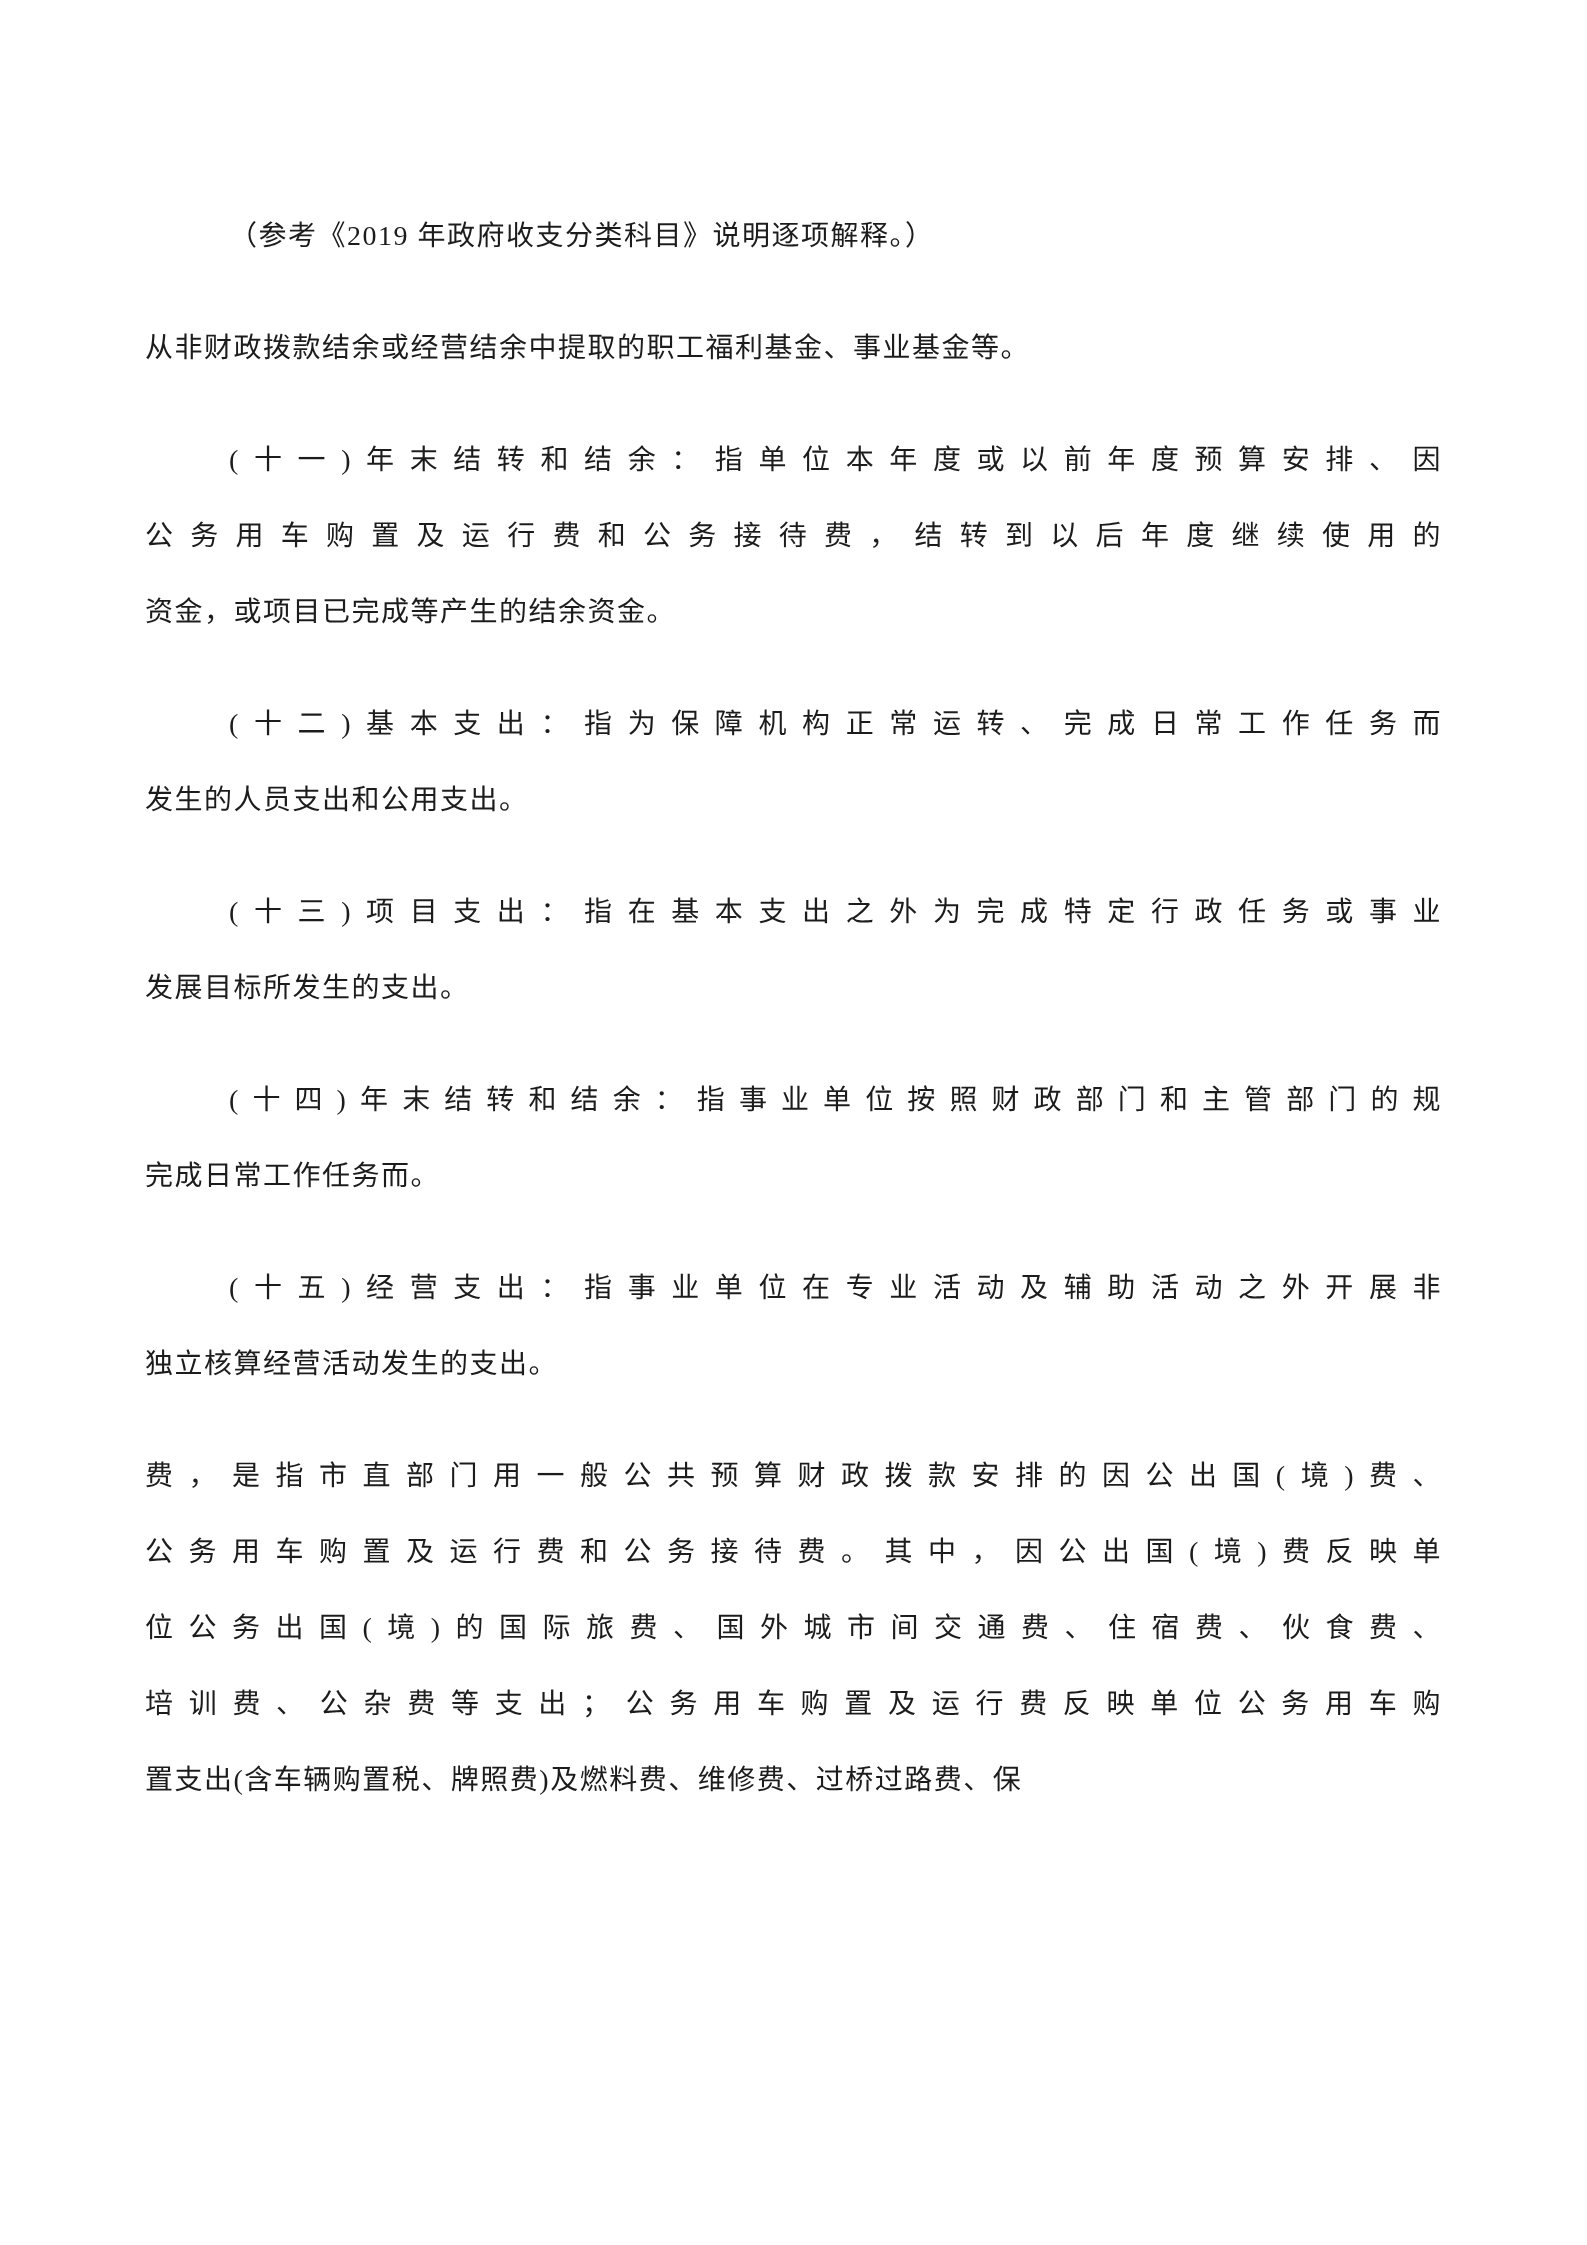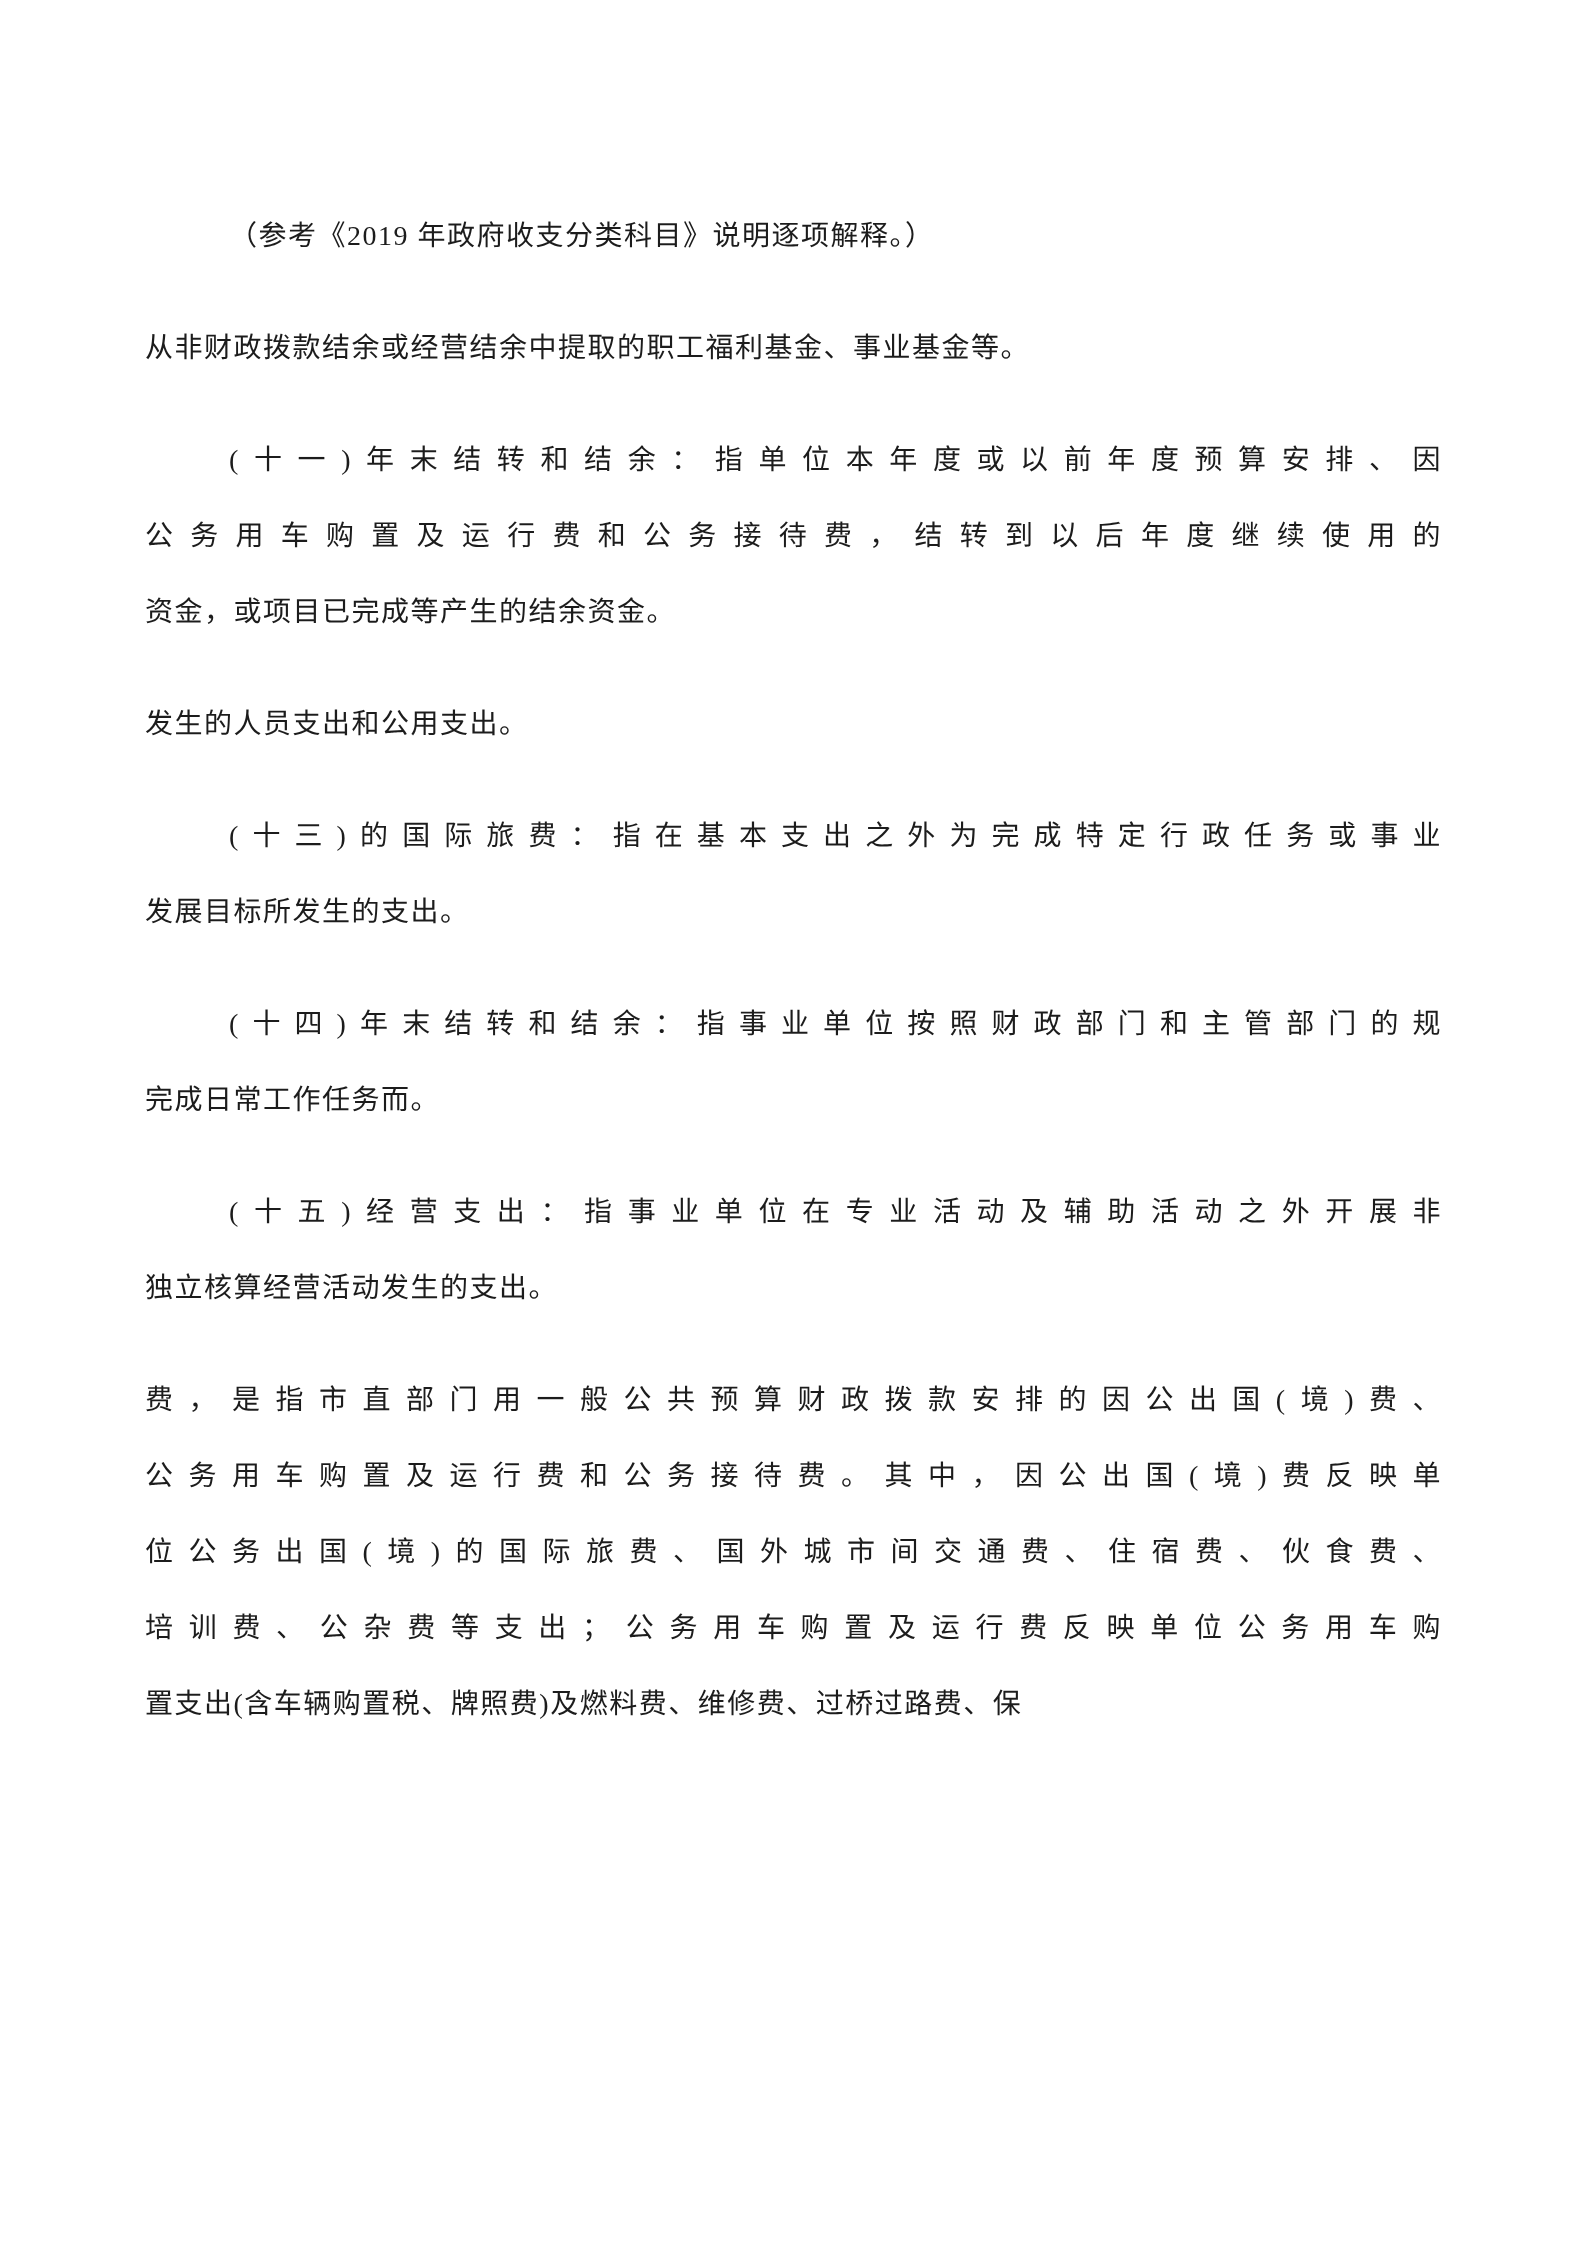--- a/index.html
+++ b/index.html
@@ -54,24 +54,25 @@
       </p>
       <p class="para">
         <span class="line last">从非财政拨款结余或经营结余中提取的职工福利基金、事业基金等。</span>
       </p>
       <p class="para">
         <span class="line first">(十一)年末结转和结余：指单位本年度或以前年度预算安排、因</span>
         <span class="line">公务用车购置及运行费和公务接待费，结转到以后年度继续使用的</span>
         <span class="line last">资金，或项目已完成等产生的结余资金。</span>
       </p>
       <p class="para">
+        <span class="line first">(十二)基本支出：指为保障机构正常运转、完成日常工作任务而</span>
         <span class="line last">发生的人员支出和公用支出。</span>
       </p>
       <p class="para">
-        <span class="line first">(十三)的国际旅费：指在基本支出之外为完成特定行政任务或事业</span>
+        <span class="line first">(十三)项目支出：指在基本支出之外为完成特定行政任务或事业</span>
         <span class="line last">发展目标所发生的支出。</span>
       </p>
       <p class="para">
         <span class="line first">(十四)年末结转和结余：指事业单位按照财政部门和主管部门的规</span>
         <span class="line last">完成日常工作任务而。</span>
       </p>
       <p class="para">
         <span class="line first">(十五)经营支出：指事业单位在专业活动及辅助活动之外开展非</span>
         <span class="line last">独立核算经营活动发生的支出。</span>
       </p>

